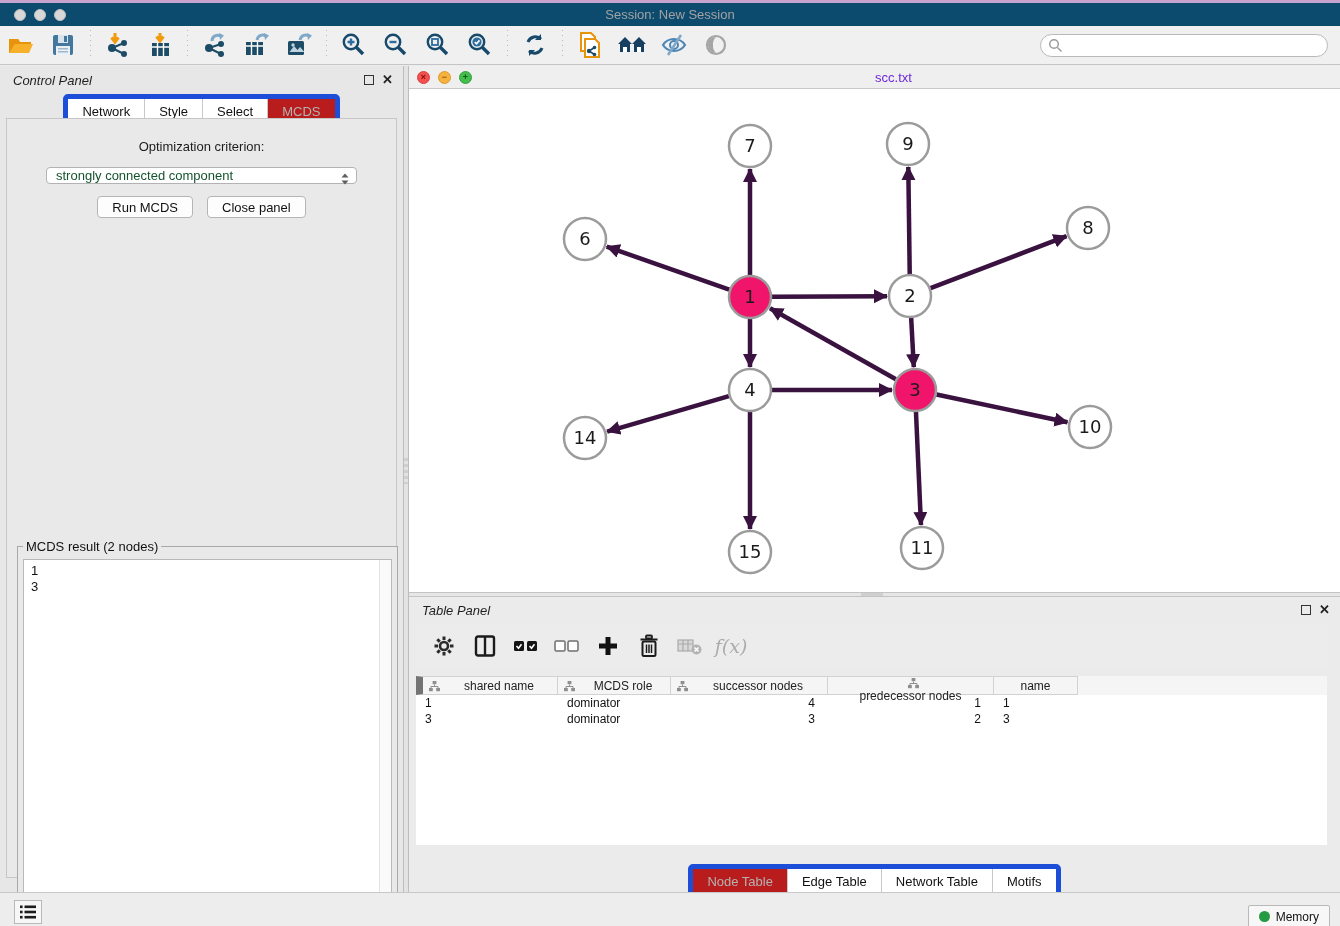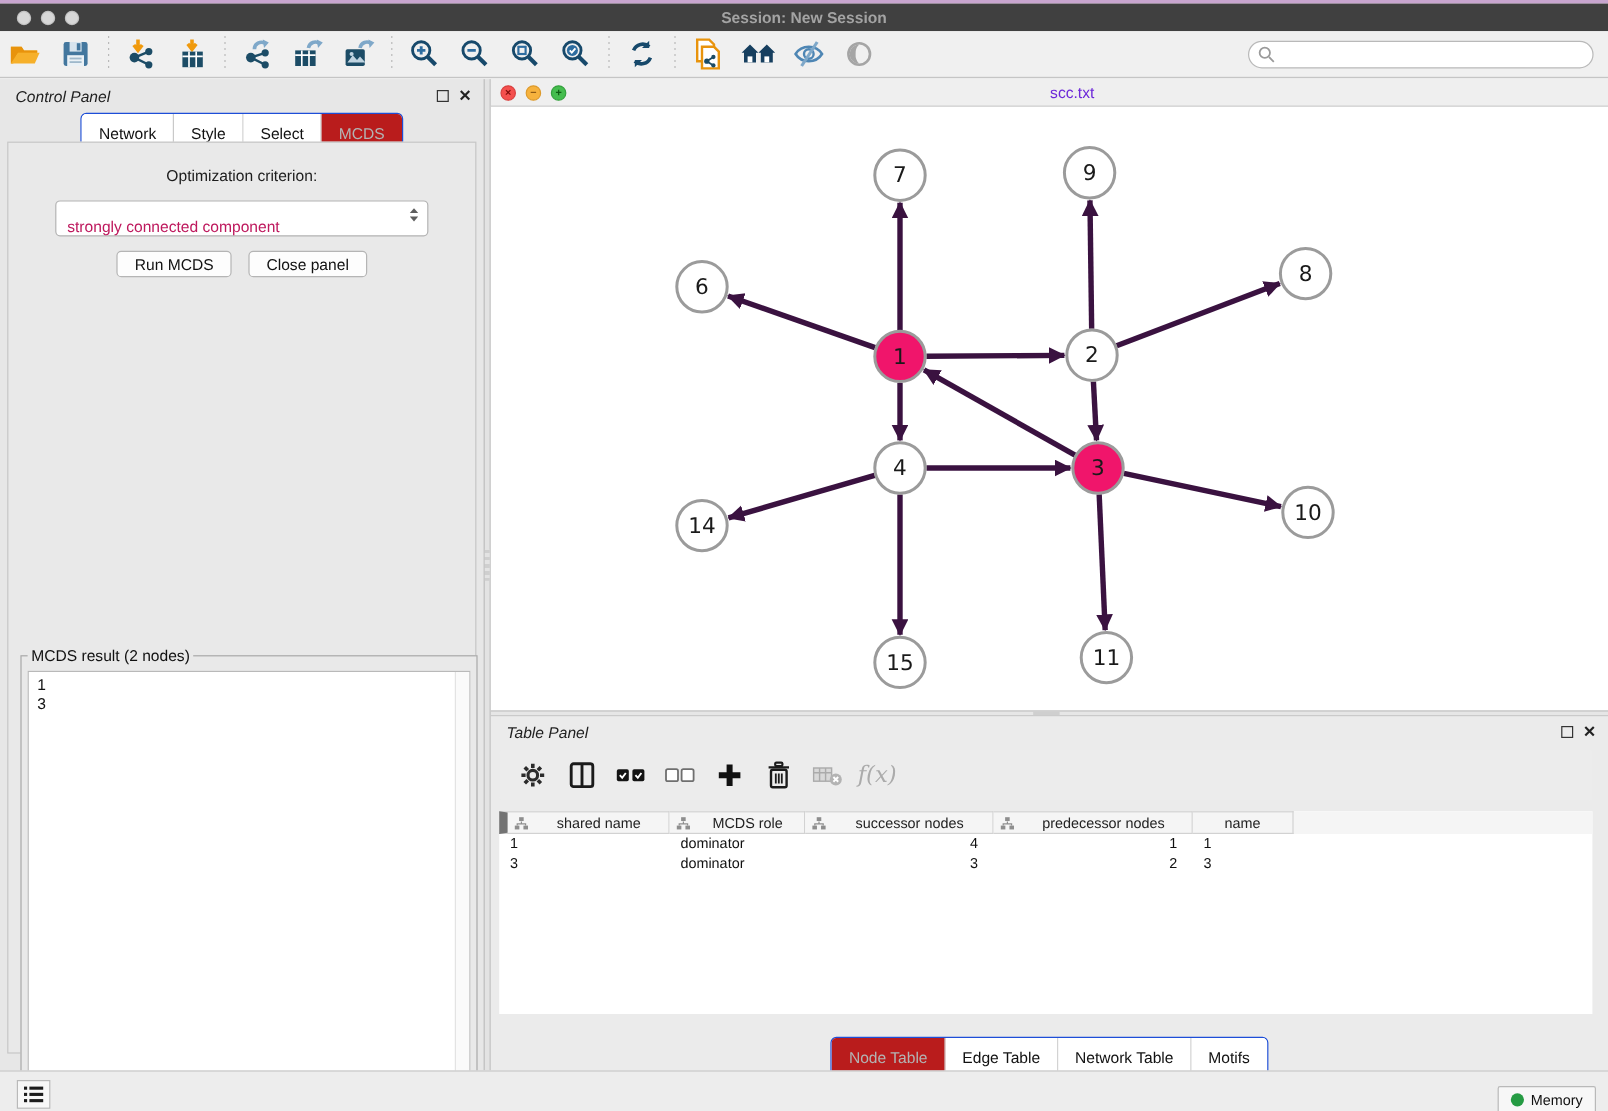--- a/index.html
+++ b/index.html
@@ -3,22 +3,22 @@
 <meta charset="utf-8">
 <style>
   * { margin:0; padding:0; box-sizing:border-box; }
   html,body { width:1340px; height:926px; overflow:hidden;
     font-family:"Liberation Sans", sans-serif; background:#ECECEC; }
   .abs { position:absolute; }
 
   
   #window { position:relative; width:1340px; height:926px; background:#ECECEC; }
   #top-strip { left:0; top:0; width:1340px; height:3px; background:#C8A5CF; }
-  #titlebar { left:0; top:3px; width:1340px; height:23px; background:#404040;
-    display:flex; align-items:center;font-weight:bold; }
+  #titlebar { left:0; top:3px; width:1340px; height:23px; background:#0c4a6e;
+    display:flex; align-items:center; }
   .traffic { width:12px; height:12px; border-radius:50%; background:#D8D8D8;
     border:1px solid #C2C2C2; margin-left:8px; }
   .traffic:first-child { margin-left:14px; }
   #main-title { position:absolute; left:0; right:0; text-align:center;
     font-size:13px; color:#A3A3A3; }
 
   
   #toolbar { left:0; top:26px; width:1340px; height:39px; background:#F0F0F0;
     border-bottom:1px solid #C5C5C5; display:flex; align-items:center; }
   .tbtn { width:30px; height:30px; display:flex; align-items:center; justify-content:center;
@@ -32,32 +32,32 @@
   #search-icon { position:absolute; left:8px; top:4px; }
 
   
   #control-panel { left:0; top:66px; width:403px; height:826px; background:#E7E7E7; }
   #cp-header { height:28px; display:flex; align-items:center; }
   .panel-title { font-size:13px; color:#1F1F1F; margin-left:13px;font-style:italic; }
   .panel-btns { margin-left:auto; margin-right:10px; display:flex; gap:8px; align-items:center; }
   .float-glyph { width:10px; height:10px; border:1.5px solid #333; display:inline-block; }
   .close-glyph { font-size:13px; font-weight:bold; color:#222; line-height:10px; }
   .seg-bar { display:flex; justify-content:center; }
-  .seg-group { display:flex; border:1px solid #1d4ed8; border-radius:5px; overflow:hidden;
+  .seg-group { display:flex; border:5px solid #1d4ed8; border-radius:5px; overflow:hidden;
     background:#fff; height:34px; }
   .seg { font-size:13px; color:#111; background:#fff; padding:2px 14px;
     border-right:1px solid #C9C9C9; display:flex; align-items:center; }
   .seg:last-child { border-right:none; }
   .seg.active { background:#b91c1c; color:#B3B3B3; }
   #cp-inner { left:6px; top:52px; width:391px; height:760px;
     border:1px solid #C6C6C6; background:#E9E9E9; }
   #opt-label { margin-top:20px; text-align:center; font-size:13px; color:#1C1C1C; }
-  #criterion-select { margin:13px auto 0; width:311px; height:30px; background:#fff;
-    border:1px solid #B3B3B3; border-radius:4px; display:flex; align-items:flex-end;
-    font-size:13px; color:#be185d; padding-left:9px; position:relative; }
+  #criterion-select { margin:13px auto 0; width:311px; height:17px; background:#fff;
+    border:1px solid #B3B3B3; border-radius:4px; display:flex; align-items:flex-start;
+    font-size:13px; color:#14532d; padding-left:9px; position:relative; }
   #criterion-stepper { position:absolute; right:4px; top:3px; }
   #cp-buttons { margin-top:12px; display:flex; justify-content:center; gap:14px; }
   .push-btn { height:22px; background:#FDFDFD; border:1px solid #B5B5B5; border-radius:4px;
     font-size:13px; color:#111; padding:0 14px; display:flex; align-items:center;
     font-family:"Liberation Sans", sans-serif; }
   #mcds-fieldset { left:10px; top:427px; width:381px; height:380px;
     border:1px solid #A9A9A9; background:#E9E9E9; }
   #mcds-legend { position:absolute; top:-8px; left:5px; background:#E9E9E9;
     font-size:13px; color:#111; padding:0 3px; }
   #mcds-box { position:absolute; left:5px; top:12px; right:5px; bottom:5px;
@@ -494,21 +494,21 @@
           </div>
           <div class="th" style="width: 157px;">
             <svg class="tree-ic" width="13" height="12" viewBox="0 0 13 12">
               <path d="M6.5 4.5v2M3 8V6.5h7V8" stroke="#8E8E8E" stroke-width="1" fill="none"></path>
               <rect x="4.6" y="1" width="3.8" height="3.2" fill="#8E8E8E"></rect>
               <rect x="1" y="8" width="3.8" height="3.2" fill="#8E8E8E"></rect>
               <rect x="8.2" y="8" width="3.8" height="3.2" fill="#8E8E8E"></rect>
             </svg>
             <span class="th-label">successor nodes</span>
           </div>
-          <div class="th" style="width: 166px;">
+          <div class="th" style="width: 166px; flex-direction: column;">
             <svg class="tree-ic" width="13" height="12" viewBox="0 0 13 12">
               <path d="M6.5 4.5v2M3 8V6.5h7V8" stroke="#8E8E8E" stroke-width="1" fill="none"></path>
               <rect x="4.6" y="1" width="3.8" height="3.2" fill="#8E8E8E"></rect>
               <rect x="1" y="8" width="3.8" height="3.2" fill="#8E8E8E"></rect>
               <rect x="8.2" y="8" width="3.8" height="3.2" fill="#8E8E8E"></rect>
             </svg>
             <span class="th-label">predecessor nodes</span>
           </div>
           <div class="th" style="width: 84px;">
             <span class="th-label">name</span>

